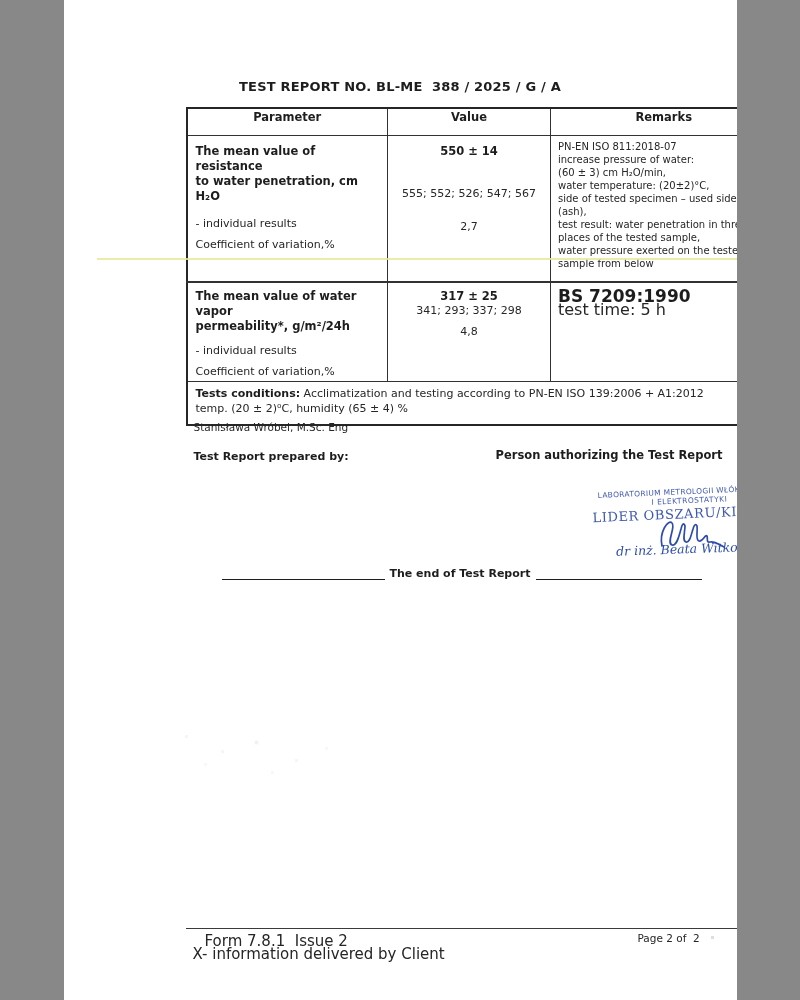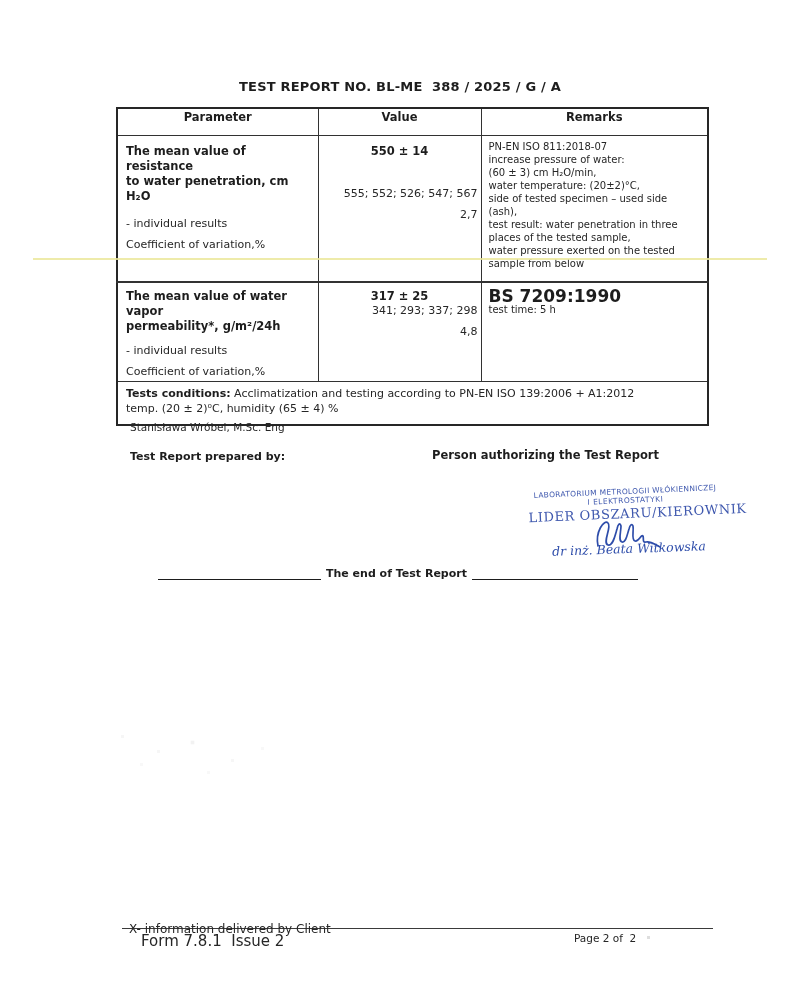--- a/index.html
+++ b/index.html
@@ -1,33 +1,33 @@
 <!DOCTYPE html>
 <html><head>
 <meta charset="utf-8">
 <style>
   html,body { margin:0; padding:0; background:#888; }
   .sheet {
-    position:relative; width:800px; height:1000px; margin:0 auto;
+    position:relative; width:673px; height:1000px; margin:0 auto;
     background:#ffffff; overflow:hidden;
     font-family:"DejaVu Sans","Liberation Sans",sans-serif;
     color:#262626;
   }
   .abs { position:absolute; }
 
   
   .title {
     top:79px; left:0; right:0; text-align:center;
     font-size:13px; font-weight:bold; letter-spacing:.2px; white-space:pre;
     color:#1d1d1d;
   }
 
   
   table.report {
-    position:absolute; left:116px; top:107px; width:591px;
+    position:absolute; left:122px; top:107px; width:591px;
     border-collapse:collapse; table-layout:fixed;
     border:2px solid #262626;
   }
   table.report th, table.report td {
     border:1.5px solid #323232; vertical-align:top;
   }
   th { height:24px; font-size:11.5px; font-weight:bold; text-align:center; vertical-align:middle; color:#1d1d1d; }
   tr.r1 td { height:135px; }
   tr.r2 td { height:82px; border-top-width:2.5px; }
   td.param   { padding:8px 6px 2px 8px; }
@@ -37,29 +37,29 @@
   tr.r2 td.remarks { padding-top:6px; }
 
   .pt   { font-weight:bold; font-size:11.5px; line-height:15px; white-space:pre-line; color:#1d1d1d; }
   .psub { font-size:11px; line-height:14px; }
   tr.r1 .psub1 { margin-top:13px; }
   tr.r1 .psub2 { margin-top:7px; }
   tr.r2 .psub1 { margin-top:10px; }
   tr.r2 .psub2 { margin-top:7px; }
 
   .vmean { font-weight:bold; font-size:11.5px; line-height:15px; text-align:center; color:#1d1d1d; }
-  .vline { font-size:11px; line-height:14px; text-align:right; }
+  .vline { font-size:11px; line-height:14px; text-align:center; }
   tr.r1 .vind { margin-top:28px; }
-  tr.r1 .vcv  { margin-top:7px; }
+  tr.r1 .vcv  { margin-top:19px; }
   tr.r2 .vind { }
   tr.r2 .vcv  { margin-top:7px; }
 
   .rem-block { font-size:10px; line-height:13px; white-space:pre-line; }
   .rem-std  { font-weight:bold; font-size:17px; line-height:14px; color:#1d1d1d; }
-  .rem-note { font-size:10px; line-height:14px; }
+  .rem-note { font-size:16px; line-height:14px; }
 
   td.cond { padding:5px 8px; height:32px; }
   .cond-wrap { font-size:11px; line-height:14.5px; white-space:pre-line; }
   .cond-label { font-weight:bold; color:#1d1d1d; }
 
   
   .yellow-line { left:33px; top:258px; width:734px; height:2px; background:#ebe79b; opacity:.85; }
 
   
   .prep-label { left:130px; top:406px; font-size:11px; font-weight:bold; color:#1d1d1d;margin-top:44px; }
@@ -78,21 +78,21 @@
               font-style:italic; font-size:12.5px; color:#2e4daa; transform:rotate(-2deg); white-space:nowrap; }
 
   
   .end-rule-left  { left:158px; top:579px; width:163px; border-bottom:1.5px solid #1d1d1d; height:0; }
   .end-text       { left:326px; top:567px; font-size:11px; font-weight:bold; color:#1d1d1d; }
   .end-rule-right { left:472px; top:579px; width:166px; border-bottom:1.5px solid #1d1d1d; height:0; }
 
   
   .footer-rule  { left:122px; top:928px; width:591px; border-top:1.5px solid #3a3a3a; height:0; }
   .footer-form  { left:129px; top:932px; font-size:15px; white-space:pre;margin-left:12px; }
-  .footer-note  { left:129px; top:922px; font-size:12px; }
+  .footer-note  { left:129px; top:945px; font-size:15px; }
   .footer-page  { left:574px; top:932px; font-size:10.5px; white-space:pre; }
 
   
   .noise { left:0; top:0; width:1px; height:1px; background:transparent;
     box-shadow:
       122px 736px 0 1px rgba(70,70,70,.05),
       158px 751px 0 1px rgba(70,70,70,.05),
       192px 742px 0 1.3px rgba(70,70,70,.07),
       232px 760px 0 1px rgba(70,70,70,.05),
       208px 772px 0 1px rgba(70,70,70,.04),

